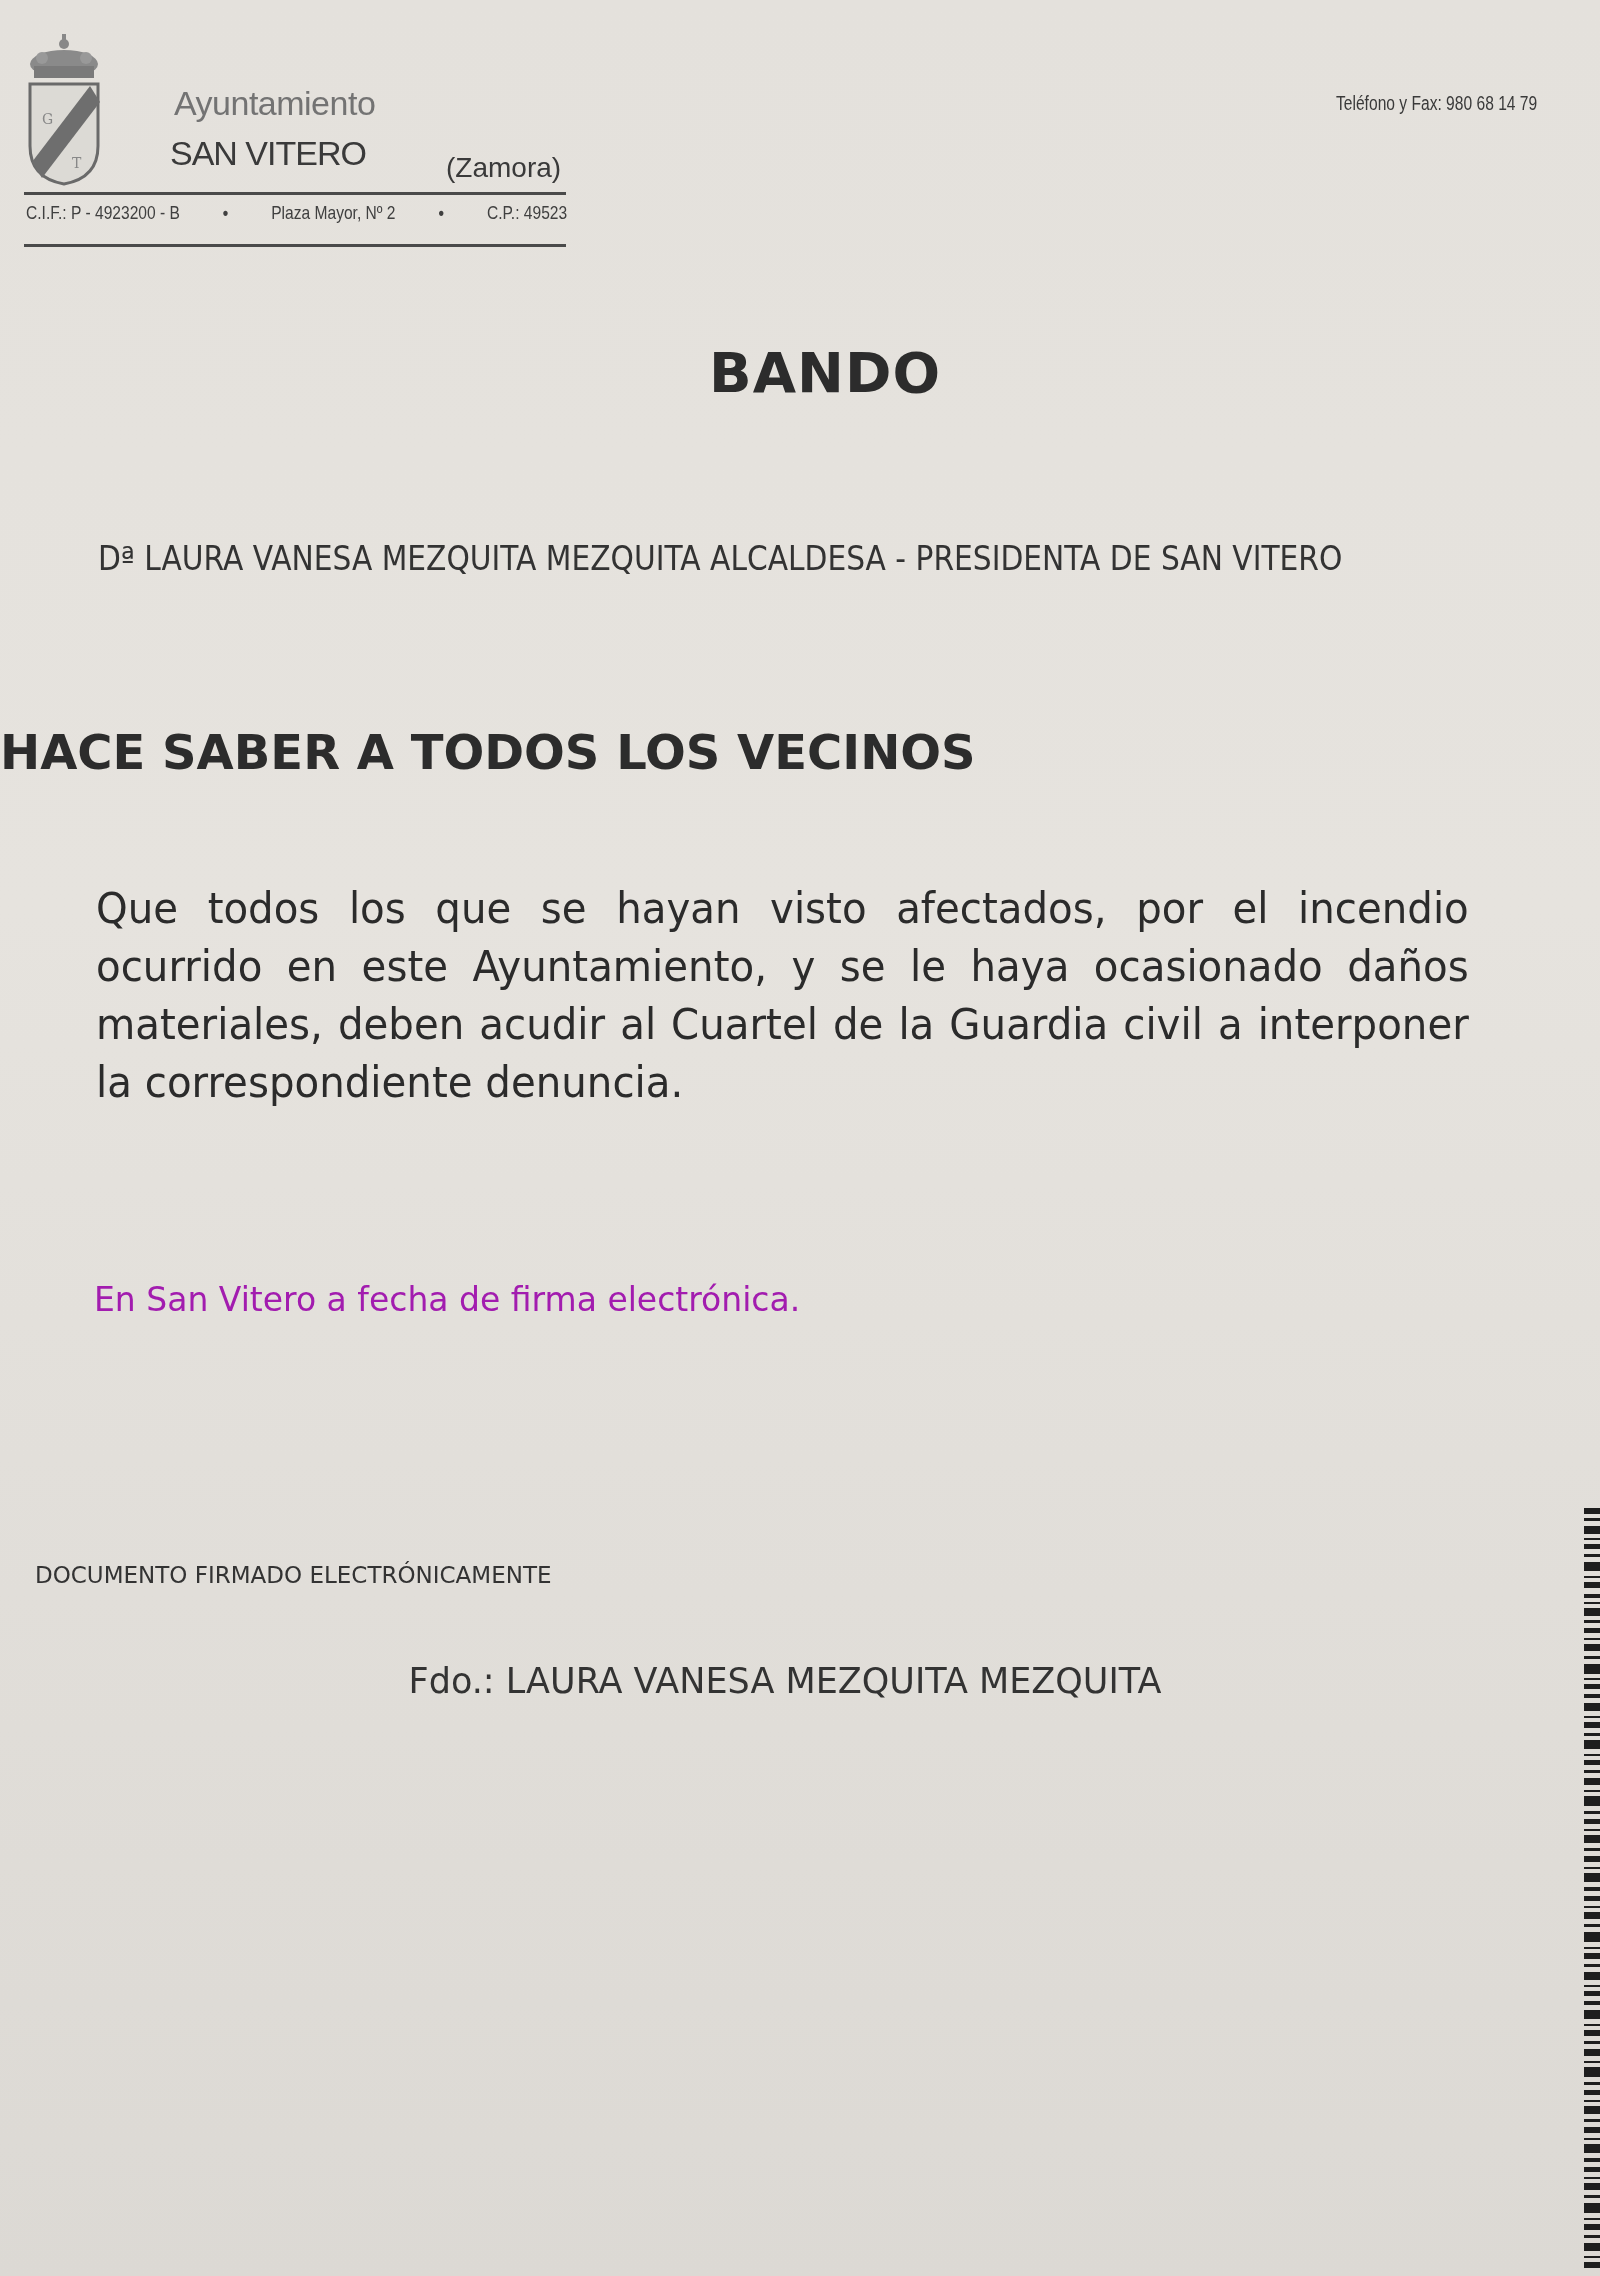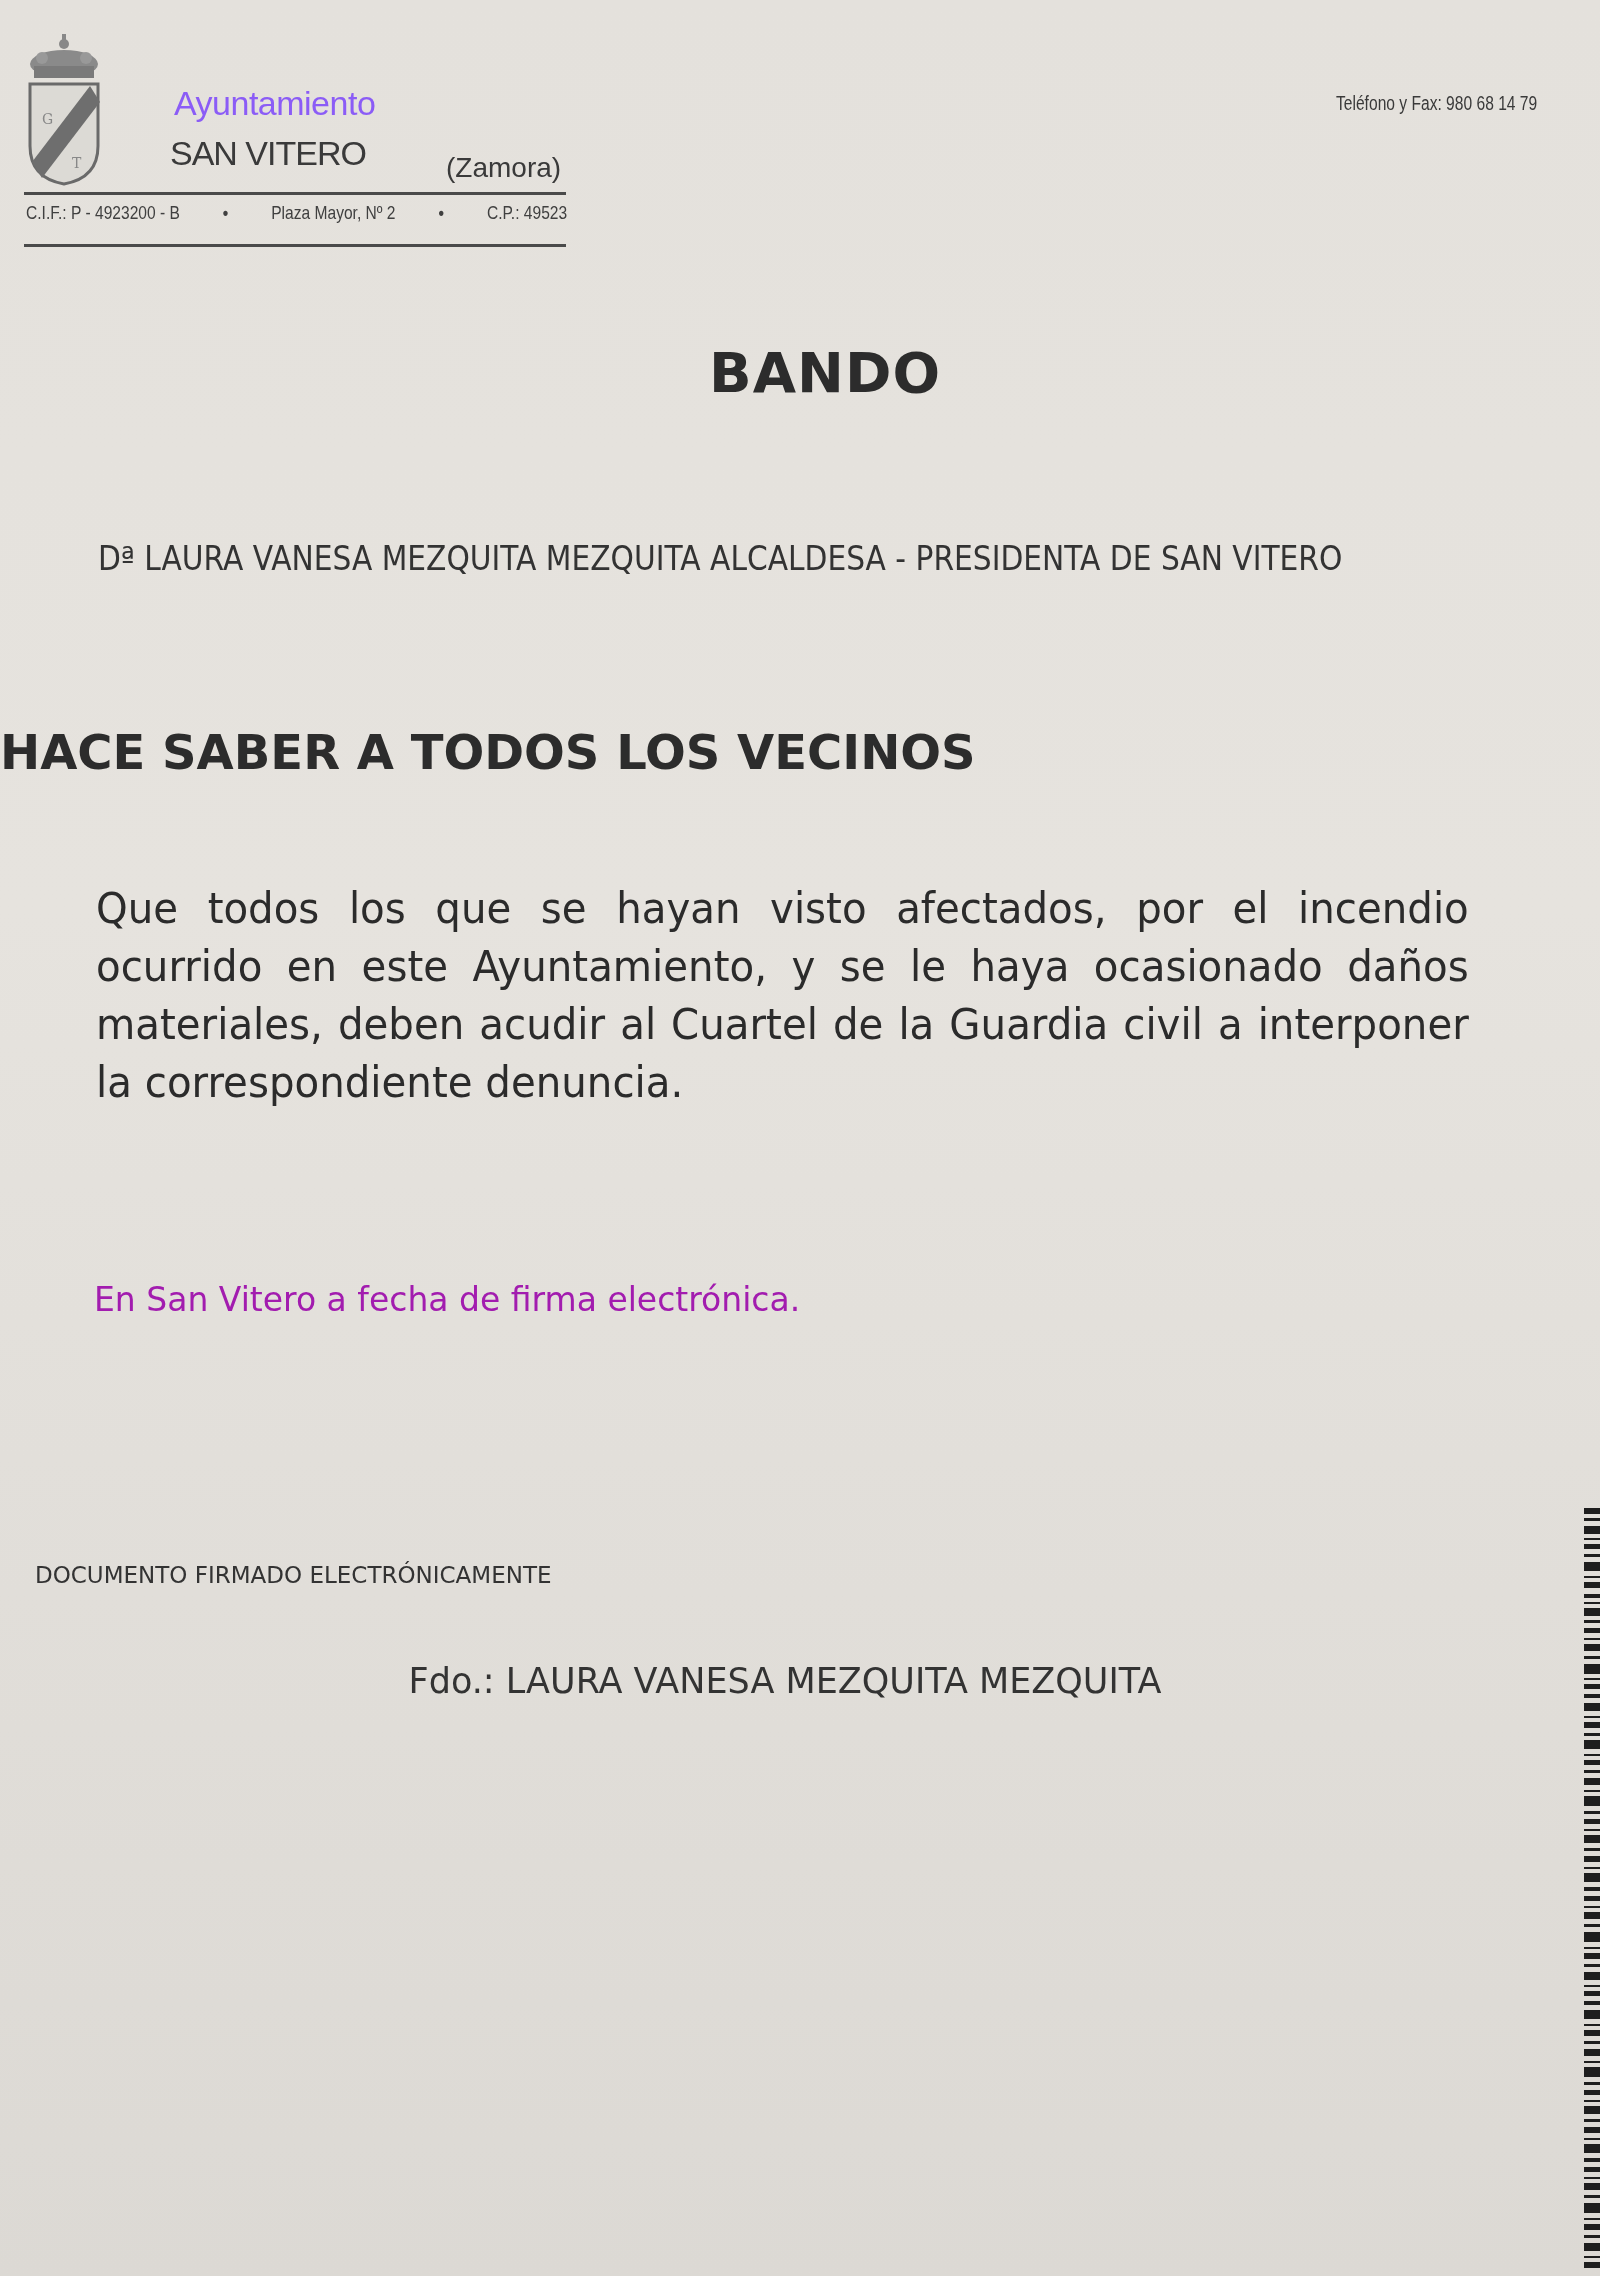--- a/index.html
+++ b/index.html
@@ -24,21 +24,21 @@
   .crest {
     position: absolute;
     left: 20px; top: 28px;
     width: 88px; height: 160px;
   }
   .lh-ayto {
     position: absolute;
     left: 174px; top: 84px;
     font-family: "Liberation Sans", sans-serif;
     font-size: 34px;
-    color: #8b5cf6;
+    color: #737373;
     letter-spacing: -0.5px;
   }
   .lh-town {
     position: absolute;
     left: 170px; top: 134px;
     font-family: "Liberation Sans", sans-serif;
     font-size: 34px;
     color: #3a3a3a;
     letter-spacing: -1px;
   }

